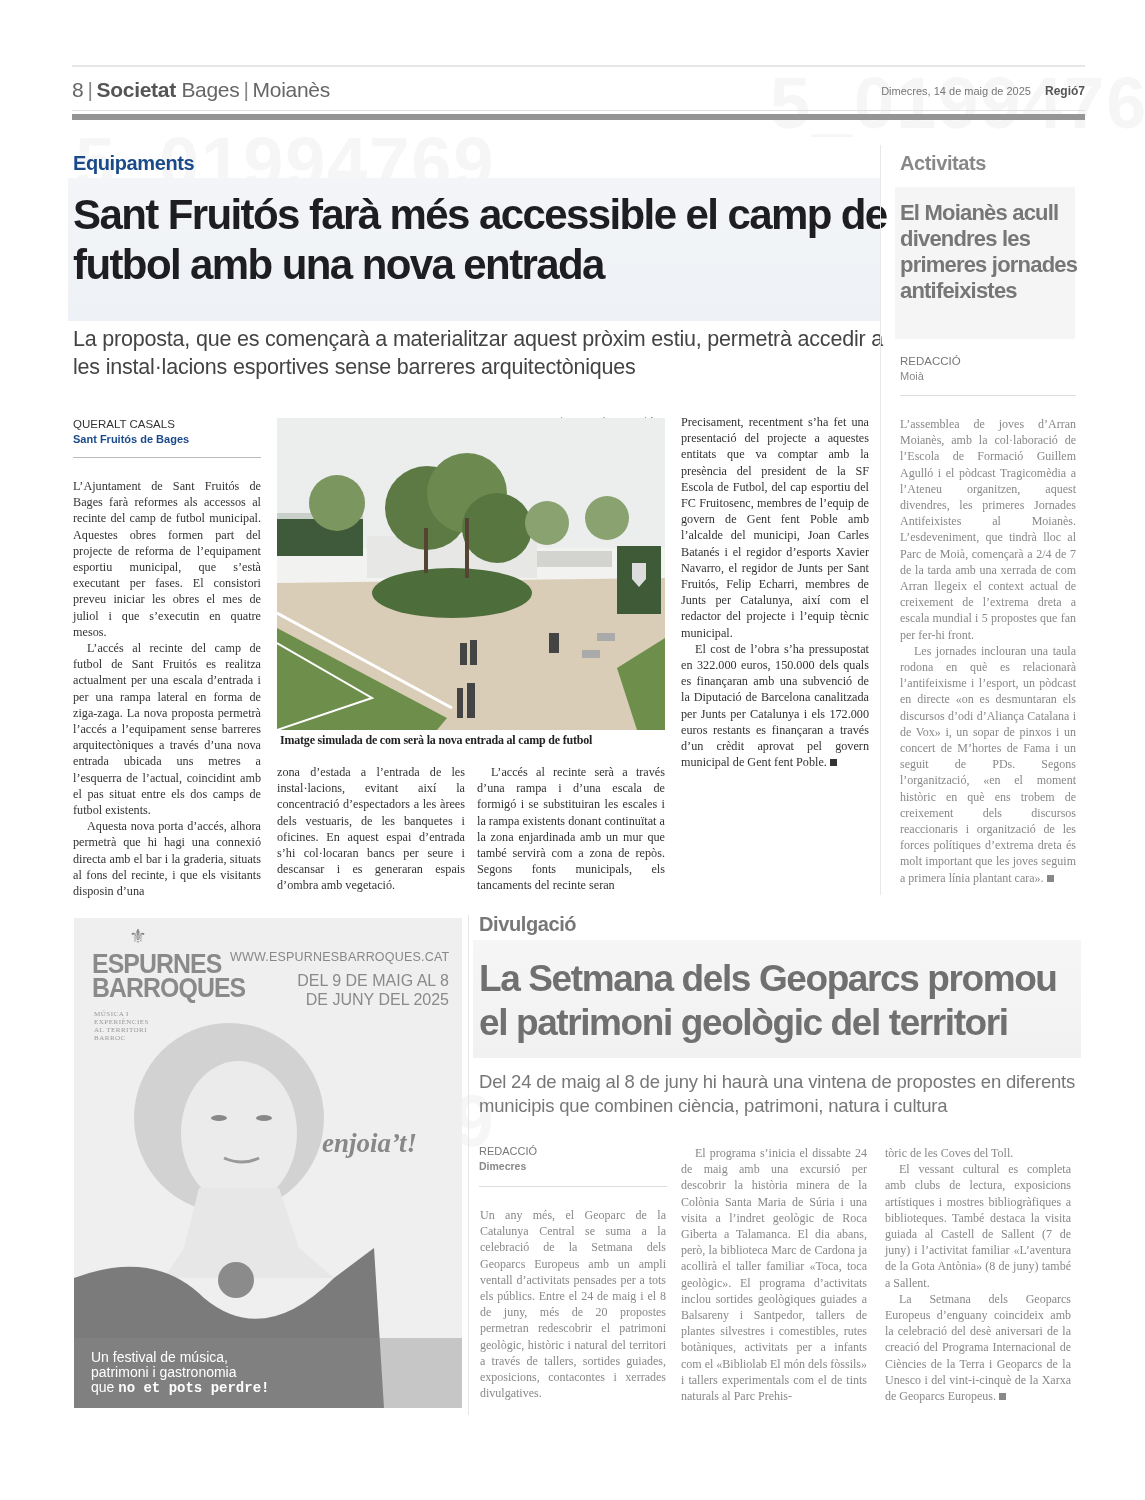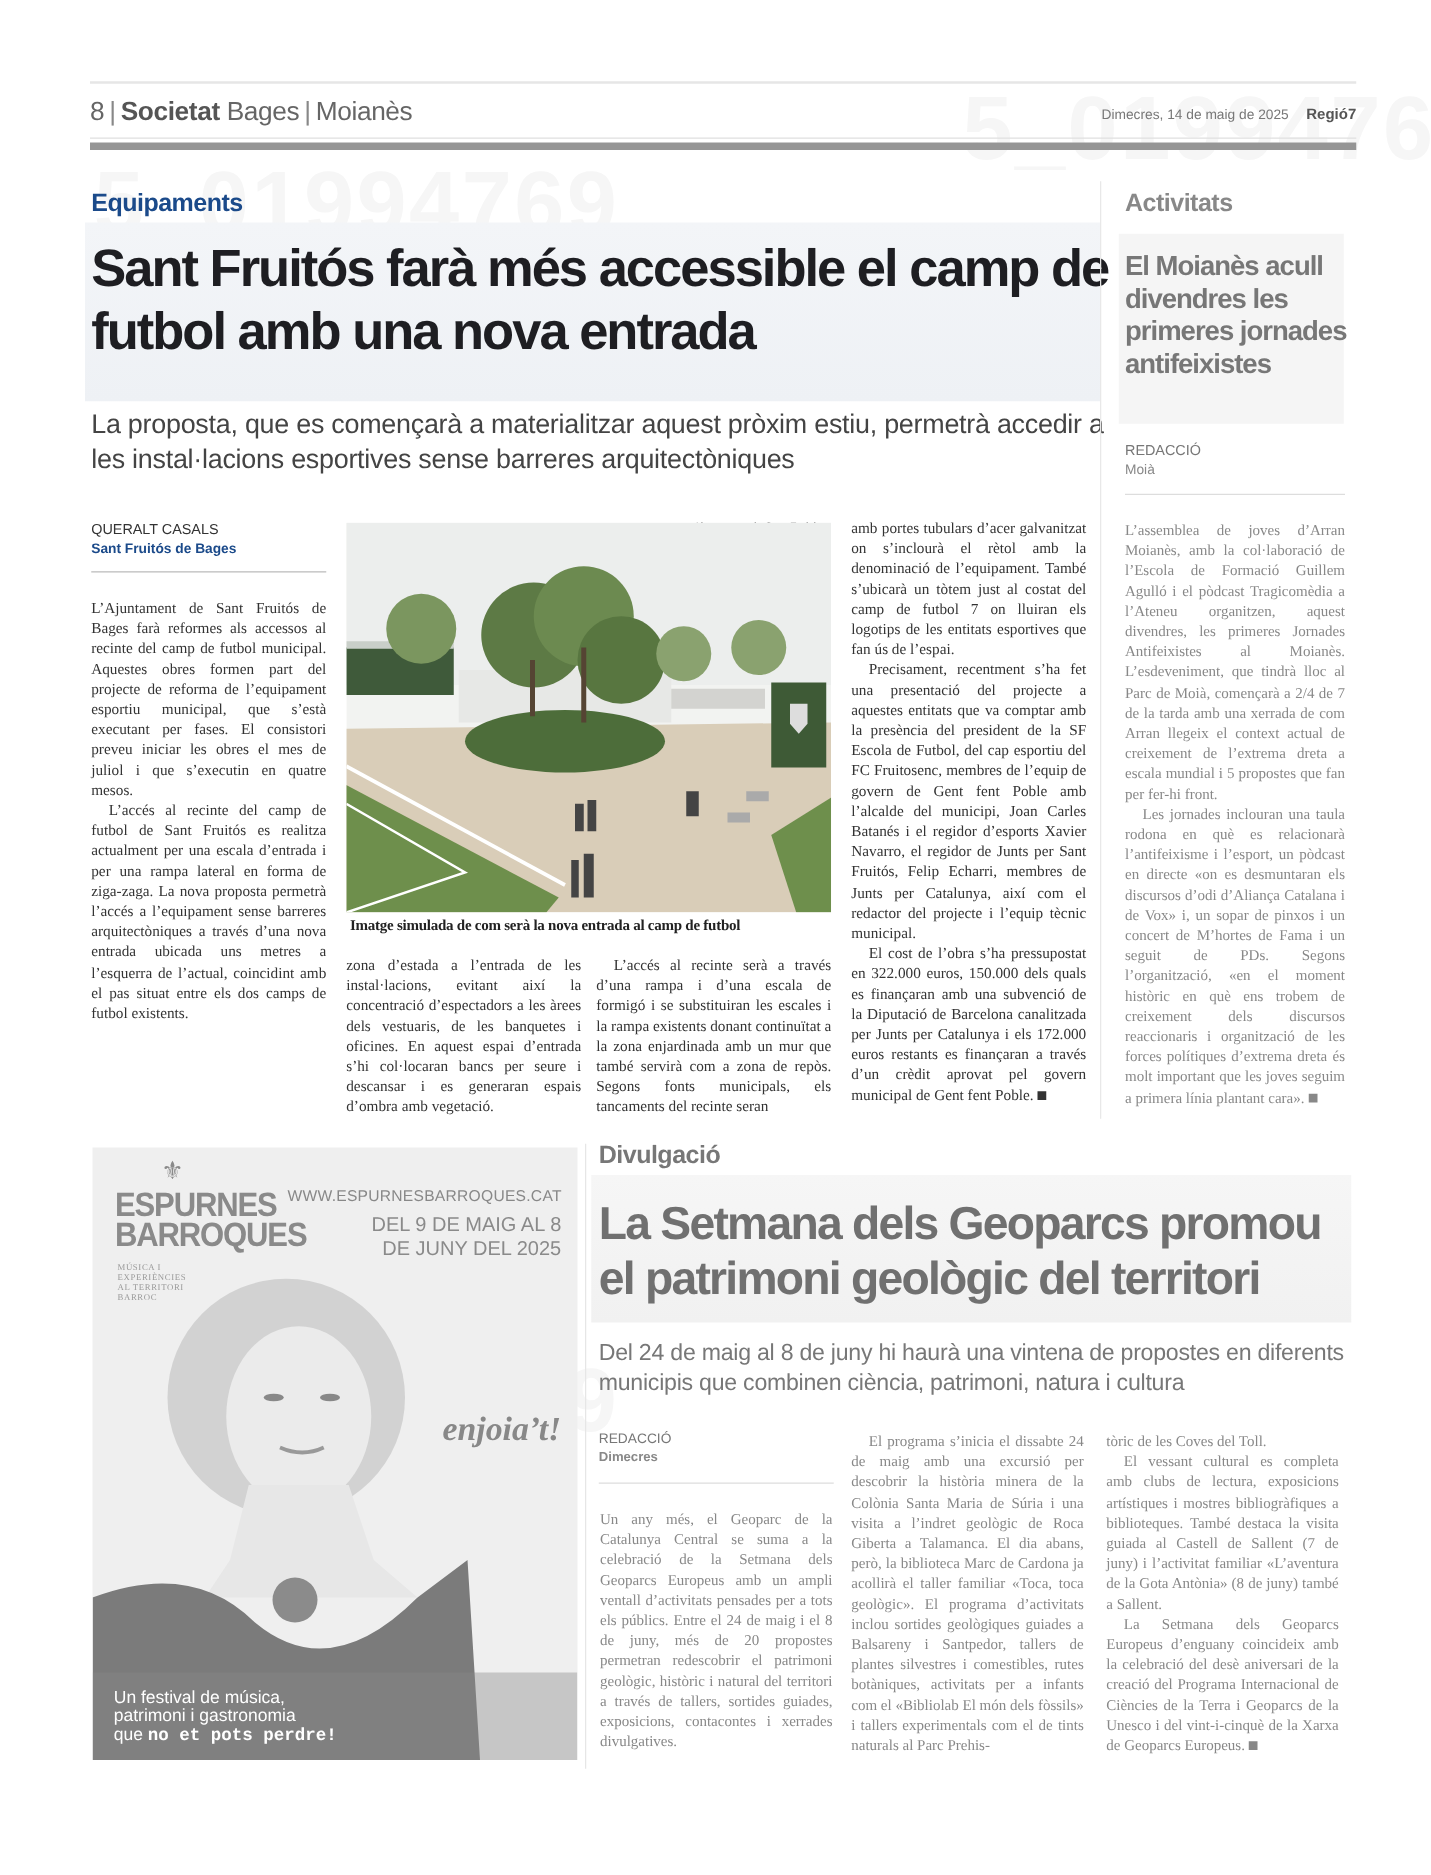--- a/index.html
+++ b/index.html
@@ -55,21 +55,21 @@
   .side-rule { left: 900px; top: 395px; width: 176px; height: 1px; background: #ddd; }
   .col-side { left: 900px; top: 416px; width: 176px; color: #888; font-size: 12px; }
 
   
   .ad { left: 74px; top: 918px; width: 388px; height: 490px; background: #efefef; overflow: hidden; }
   .ad-fleur { left: 55px; top: 6px; font-size: 20px; color: #8a8a8a; }
   .ad-title { left: 18px; top: 34px; font-size: 27px; line-height: 24px; font-weight: bold; color: #8a8a8a; letter-spacing: -1px; font-family: "Liberation Sans Narrow", "Liberation Sans", sans-serif; transform: scaleX(0.92); transform-origin: left; }
   .ad-tagline { left: 20px; top: 92px; font-family: "Liberation Serif", serif; font-size: 7px; line-height: 8px; color: #999; letter-spacing: 0.5px; }
   .ad-url { left: 156px; top: 32px; font-size: 12.5px; color: #888; letter-spacing: 0.2px; }
   .ad-dates { left: 200px; top: 53px; width: 175px; font-size: 16px; line-height: 19px; font-weight: normal; color: #8a8a8a; text-align: right; }
-  .ad-slogan { left: 248px; top: 210px; font-family: "Liberation Serif", serif; font-style: italic; font-weight: bold; font-size: 27px; color: #888; margin-left: 32px; }
+  .ad-slogan { left: 248px; top: 210px; font-family: "Liberation Serif", serif; font-style: italic; font-weight: bold; font-size: 27px; color: #888; }
   .ad-footer { left: 17px; top: 432px; font-size: 14px; line-height: 15px; color: #fff; }
   .ad-footer b { font-weight: bold; font-family: Liberation Mono, monospace; }
 
   
   .bottom-divider { left: 468px; top: 915px; width: 1px; height: 500px; background: #e6e6e6; }
   .kicker-grey { left: 479px; top: 913px; font-size: 20px; font-weight: bold; color: #777; letter-spacing: -0.4px; }
   .headline2-box { left: 473px; top: 940px; width: 608px; height: 118px; background: linear-gradient(#f6f6f6, #f1f1f1); }
   .headline2 { left: 479px; top: 957px; width: 600px; font-size: 37px; line-height: 1.2; font-weight: bold; color: #707070; letter-spacing: -1.4px; }
   .subhead2 { left: 479px; top: 1070px; width: 600px; font-size: 18.5px; line-height: 1.3; color: #777; letter-spacing: -0.2px; }
   .by2-name { left: 479px; top: 1145px; font-size: 11px; color: #777; }
@@ -103,20 +103,21 @@
 <h1 class="abs headline">Sant Fruitós farà més accessible el camp de futbol amb una nova entrada</h1>
 <div class="abs subhead">La proposta, que es començarà a materialitzar aquest pròxim estiu, permetrà accedir a les instal·lacions esportives sense barreres arquitectòniques</div>
 
 <div class="abs byline-name">QUERALT CASALS</div>
 <div class="abs byline-place">Sant Fruitós de Bages</div>
 <div class="abs byline-rule"></div>
 
 <div class="abs col col-1">
   <p>L’Ajuntament de Sant Fruitós de Bages farà reformes als accessos al recinte del camp de futbol municipal. Aquestes obres formen part del projecte de reforma de l’equipament esportiu municipal, que s’està executant per fases. El consistori preveu iniciar les obres el mes de juliol i que s’executin en quatre mesos.</p>
   <p>L’accés al recinte del camp de futbol de Sant Fruitós es realitza actualment per una escala d’entrada i per una rampa lateral en forma de ziga-zaga. La nova proposta permetrà l’accés a l’equipament sense barreres arquitectòniques a través d’una nova entrada ubicada uns metres a l’esquerra de l’actual, coincidint amb el pas situat entre els dos camps de futbol existents.</p>
+  <p>Aquesta nova porta d’accés, alhora permetrà que hi hagi una connexió directa amb el bar i la graderia, situats al fons del recinte, i que els visitants disposin d’una</p>
 </div>
 
 <div class="abs photo-credit">Ajuntament de Sant Fruitós</div>
 <div class="abs photo">
   <svg width="388" height="312" viewBox="0 0 388 312">
     <rect x="0" y="0" width="388" height="312" fill="#f2f3f1"></rect>
     <rect x="0" y="0" width="388" height="130" fill="#eceeed"></rect>
 
     <polygon points="0,165 388,160 388,312 0,312" fill="#d9cdb8"></polygon>
 
@@ -157,21 +158,20 @@
 </div>
 <div class="abs photo-caption">Imatge simulada de com serà la nova entrada al camp de futbol</div>
 
 <div class="abs col col-2">
   <p class="cont">zona d’estada a l’entrada de les instal·lacions, evitant així la concentració d’espectadors a les àrees dels vestuaris, de les banquetes i oficines. En aquest espai d’entrada s’hi col·locaran bancs per seure i descansar i es generaran espais d’ombra amb vegetació.</p>
 </div>
 <div class="abs col col-3">
   <p style="text-indent:14px">L’accés al recinte serà a través d’una rampa i d’una escala de formigó i se substituiran les escales i la rampa existents donant continuïtat a la zona enjardinada amb un mur que també servirà com a zona de repòs. Segons fonts municipals, els tancaments del recinte seran</p>
 </div>
 <div class="abs col col-4">
-  <p class="cont">amb portes tubulars d’acer galvanitzat on s’inclourà el rètol amb la denominació de l’equipament. També s’ubicarà un tòtem just al costat del camp de futbol 7 on lluiran els logotips de les entitats esportives que fan ús de l’espai.</p>
   <p>Precisament, recentment s’ha fet una presentació del projecte a aquestes entitats que va comptar amb la presència del president de la SF Escola de Futbol, del cap esportiu del FC Fruitosenc, membres de l’equip de govern de Gent fent Poble amb l’alcalde del municipi, Joan Carles Batanés i el regidor d’esports Xavier Navarro, el regidor de Junts per Sant Fruitós, Felip Echarri, membres de Junts per Catalunya, així com el redactor del projecte i l’equip tècnic municipal.</p>
   <p><span>El cost de l’obra s’ha pressupostat en 322.000 euros, 150.000 dels quals es finançaran amb una subvenció de la Diputació de Barcelona canalitzada per Junts per Catalunya i els 172.000 euros restants es finançaran a través d’un crèdit aprovat pel govern municipal de Gent fent Poble.</span><span class="end-mark"></span></p>
 </div>
 
 <div class="abs col-divider"></div>
 <div class="abs side-kicker">Activitats</div>
 <div class="abs side-box"></div>
 <h2 class="abs side-headline">El Moianès acull divendres les primeres jornades antifeixistes</h2>
 <div class="abs side-by-name">REDACCIÓ</div>
 <div class="abs side-by-place">Moià</div>

